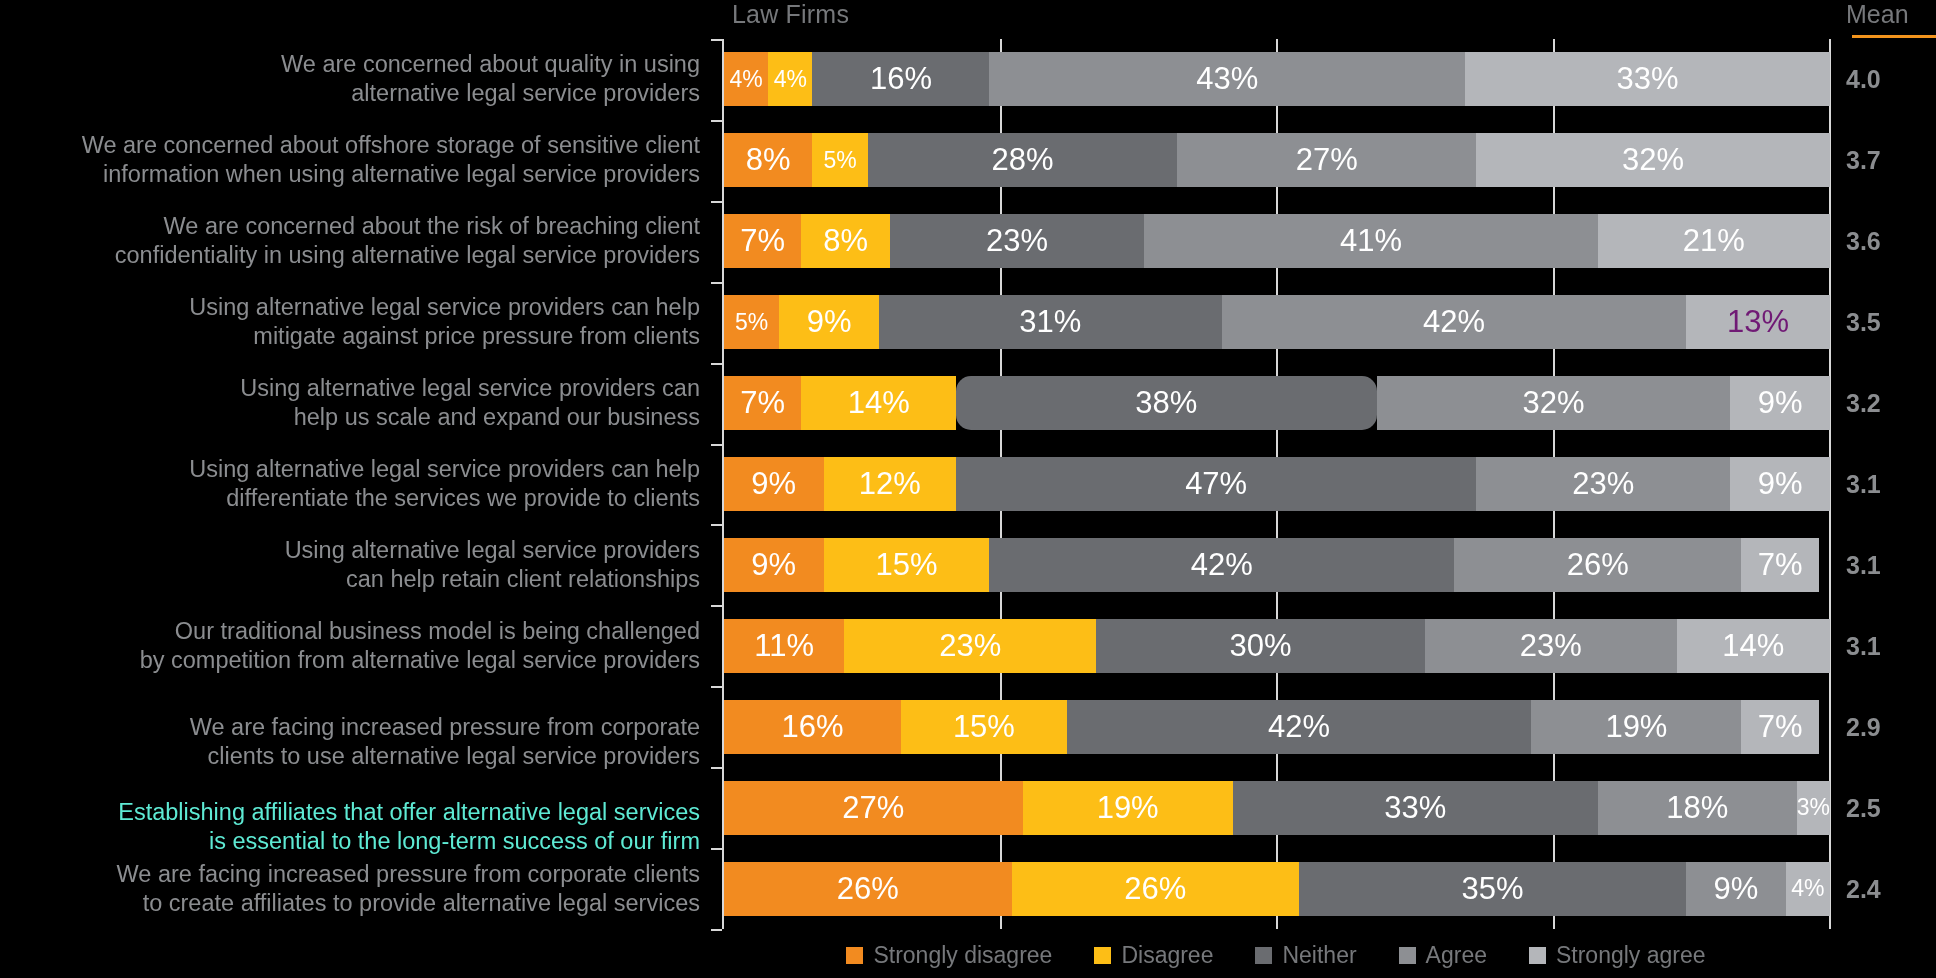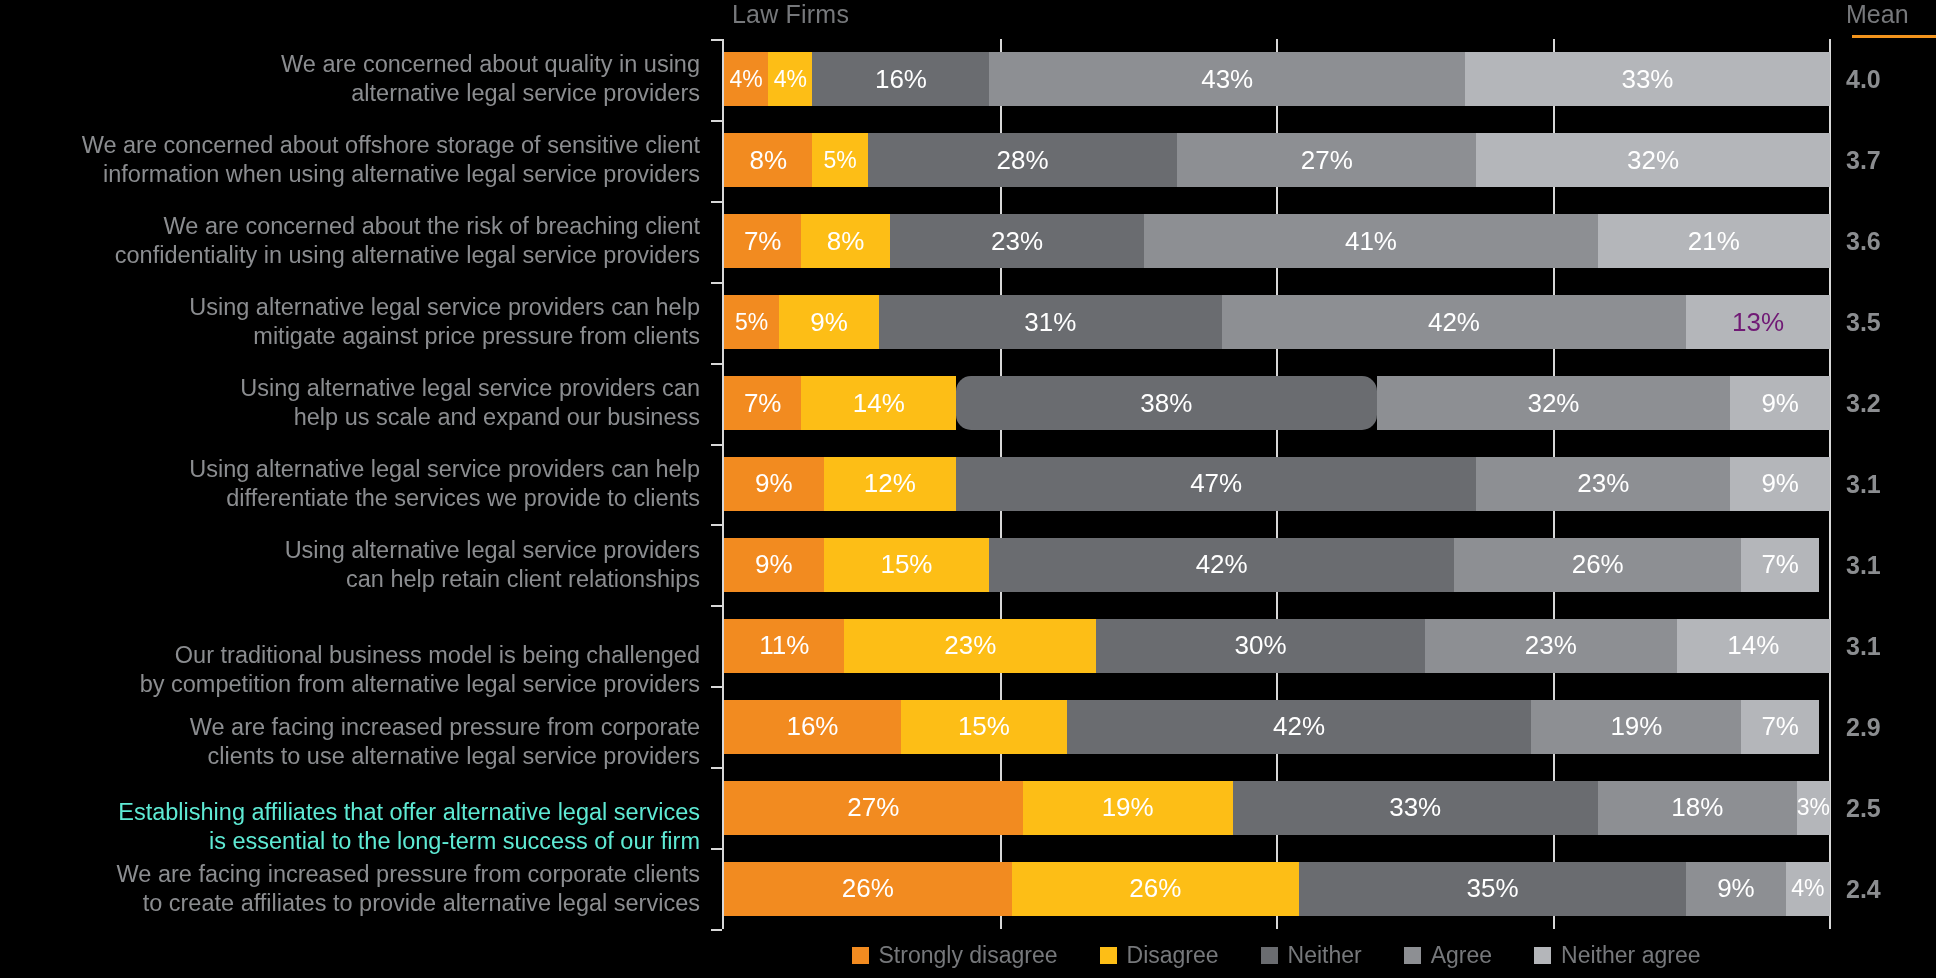--- a/index.html
+++ b/index.html
@@ -104,21 +104,21 @@
     height: 54px;
     display: flex;
     align-items: stretch;
     z-index: 3;
   }
   .seg {
     display: flex;
     align-items: center;
     justify-content: center;
     color: #ffffff;
-    font-size: 26px;
+    font-size: 31px;
     overflow: hidden;
     white-space: nowrap;
   }
   .seg.narrow { font-size: 23px; }
 
   .row-mean {
     position: absolute;
     left: 1846px;
     width: 90px;
     top: 50%;
@@ -271,21 +271,21 @@
         <div class="bar" style="width: 1106px;">
           <div class="seg" style="width: 99.54px; background: rgb(242, 139, 32); color: rgb(255, 255, 255);">9%</div>
           <div class="seg" style="width: 165.9px; background: rgb(253, 190, 22); color: rgb(255, 255, 255);">15%</div>
           <div class="seg" style="width: 464.52px; background: rgb(106, 108, 112); color: rgb(255, 255, 255);">42%</div>
           <div class="seg" style="width: 287.56px; background: rgb(141, 143, 147); color: rgb(255, 255, 255);">26%</div>
           <div class="seg" style="width: 77.42px; background: rgb(180, 182, 186); color: rgb(255, 255, 255);">7%</div>
         </div>
         <div class="row-mean" style="color: rgb(139, 141, 144);">3.1</div>
       </div>
       <div class="row" style="top: 605.364px; height: 80.9091px;">
-        <div class="row-label" style="color: rgb(139, 141, 144); margin-top: 24px;">Our traditional business model is being challenged
+        <div class="row-label" style="color: rgb(139, 141, 144);">Our traditional business model is being challenged
 by competition from alternative legal service providers</div>
         <div class="bar" style="width: 1106px;">
           <div class="seg" style="width: 121.66px; background: rgb(242, 139, 32); color: rgb(255, 255, 255);">11%</div>
           <div class="seg" style="width: 254.38px; background: rgb(253, 190, 22); color: rgb(255, 255, 255);">23%</div>
           <div class="seg" style="width: 331.8px; background: rgb(106, 108, 112); color: rgb(255, 255, 255);">30%</div>
           <div class="seg" style="width: 254.38px; background: rgb(141, 143, 147); color: rgb(255, 255, 255);">23%</div>
           <div class="seg" style="width: 154.84px; background: rgb(180, 182, 186); color: rgb(255, 255, 255);">14%</div>
         </div>
         <div class="row-mean" style="color: rgb(139, 141, 144);">3.1</div>
       </div>
@@ -339,17 +339,17 @@
       <div class="legend-item">
         <span class="legend-swatch" style="background: rgb(106, 108, 112);"></span>
         <span class="legend-label" style="color: rgb(118, 120, 123);">Neither</span>
       </div>
       <div class="legend-item">
         <span class="legend-swatch" style="background: rgb(141, 143, 147);"></span>
         <span class="legend-label" style="color: rgb(118, 120, 123);">Agree</span>
       </div>
       <div class="legend-item">
         <span class="legend-swatch" style="background: rgb(180, 182, 186);"></span>
-        <span class="legend-label" style="color: rgb(118, 120, 123);">Neither agree</span>
+        <span class="legend-label" style="color: rgb(118, 120, 123);">Strongly agree</span>
       </div>
     </div>
 
 </div>
 
 </body></html>

